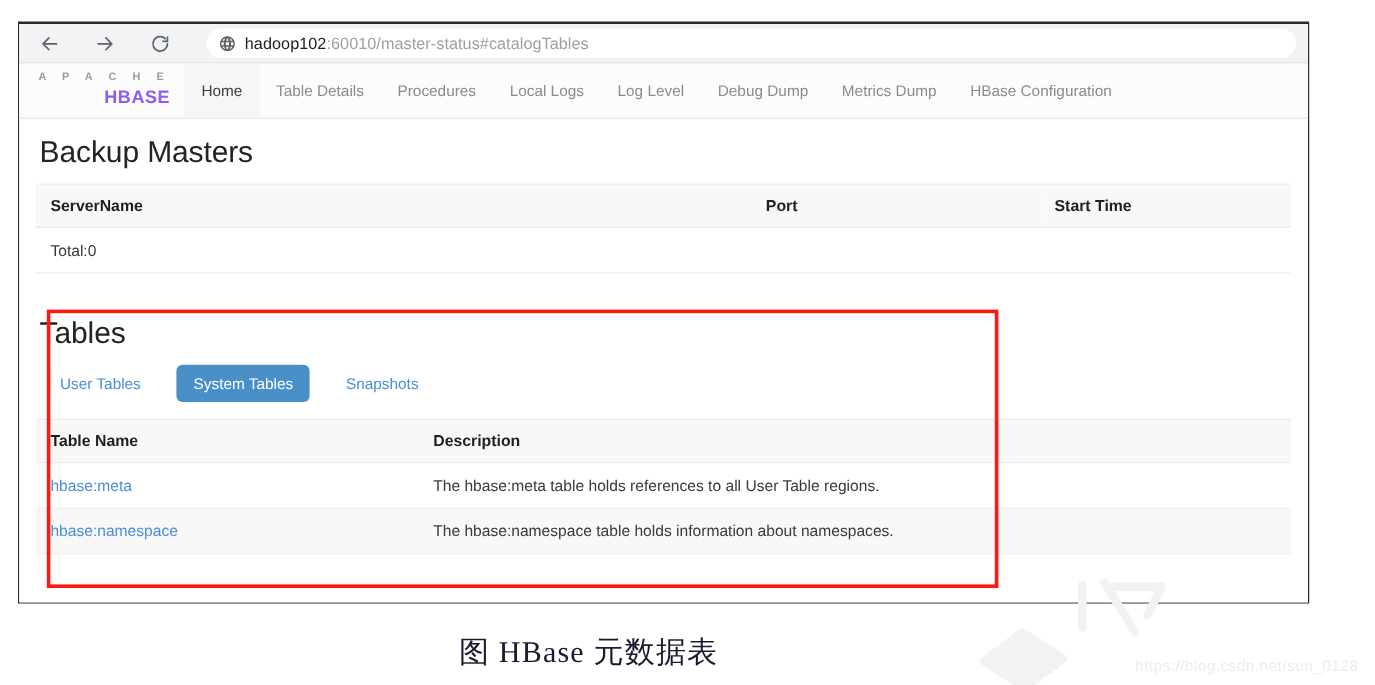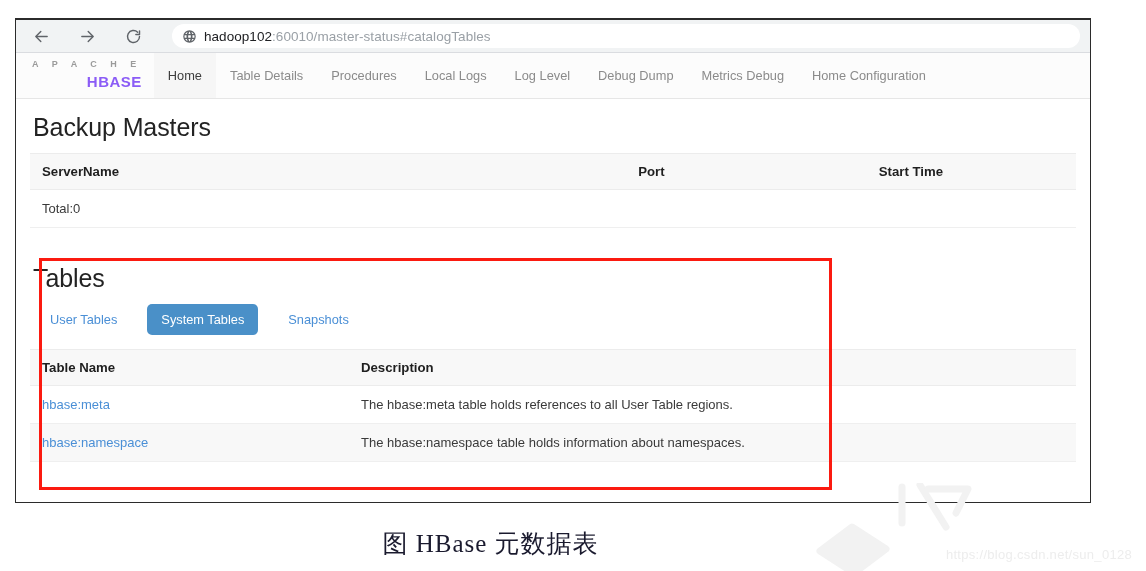--- a/index.html
+++ b/index.html
@@ -304,22 +304,22 @@
           <div class="apache">A P A C H E</div>
           <div class="hbase">HBASE</div>
         </div>
         <ul class="hb-nav-items">
           <li class="hb-nav-item active">Home</li>
           <li class="hb-nav-item">Table Details</li>
           <li class="hb-nav-item">Procedures</li>
           <li class="hb-nav-item">Local Logs</li>
           <li class="hb-nav-item">Log Level</li>
           <li class="hb-nav-item">Debug Dump</li>
-          <li class="hb-nav-item">Metrics Debug</li>
-          <li class="hb-nav-item">Home Configuration</li>
+          <li class="hb-nav-item">Metrics Dump</li>
+          <li class="hb-nav-item">HBase Configuration</li>
         </ul>
       </div>
 
       <div class="content">
 
         <h2 class="section-title">Backup Masters</h2>
 
         <table class="hb-table">
           <thead>
             <tr>

